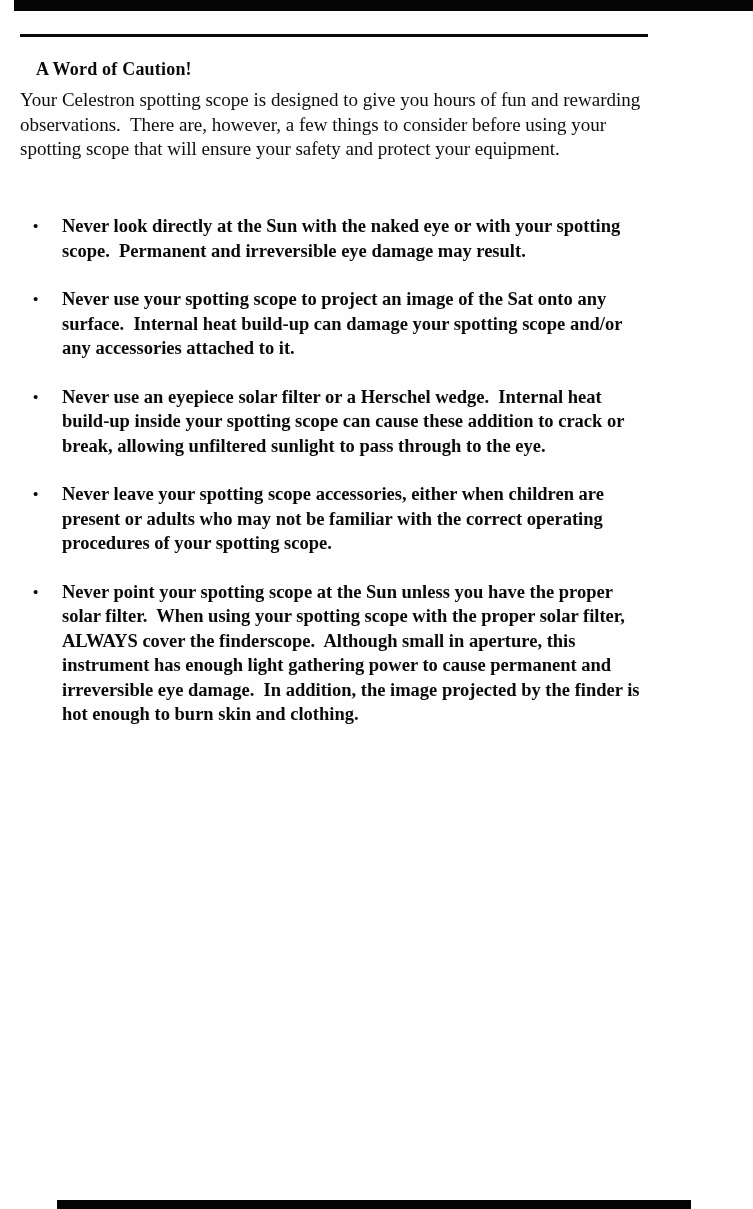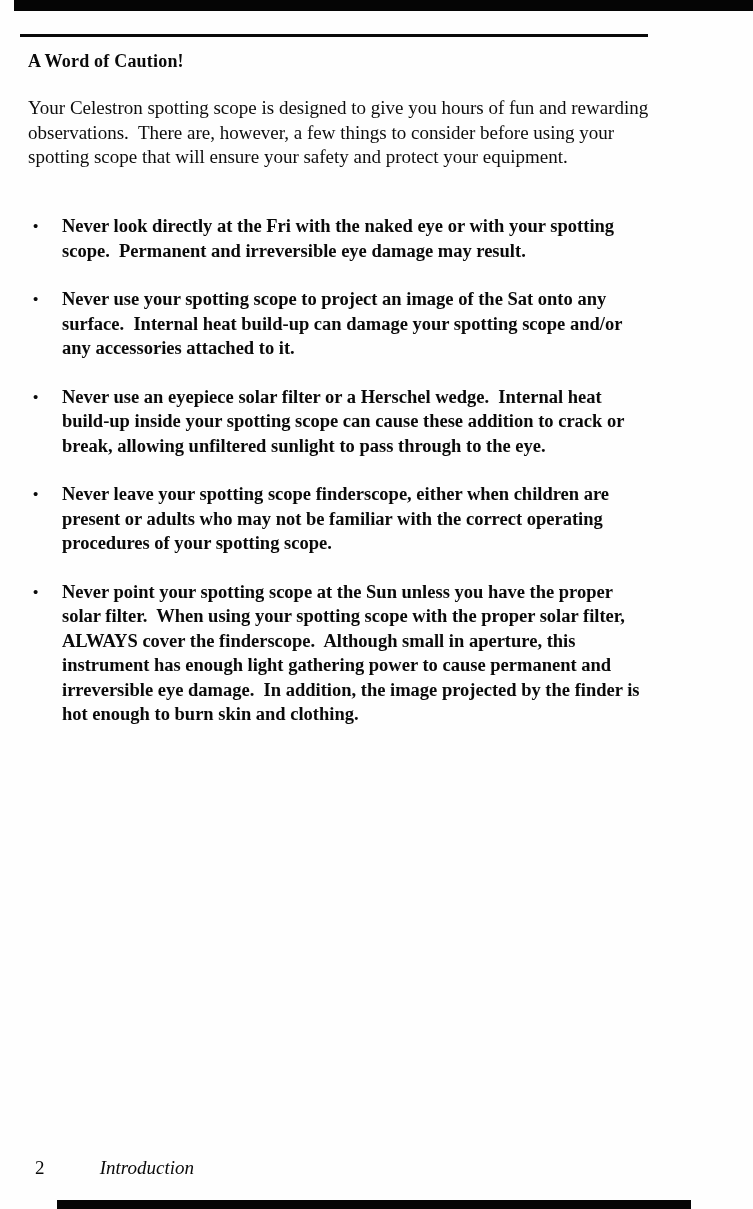--- a/index.html
+++ b/index.html
@@ -40,33 +40,33 @@
     top: 34px;
     left: 20px;
     width: 628px;
     height: 3px;
     background: #0a0a0a;
   }
   h1.heading {
     position: absolute;
     top: 43px;
     left: 20px;
-    margin: 8px;
+    margin: 16px;
     font-size: 18px;
     font-weight: bold;
     letter-spacing: 0.2px;
     color: #0a0a0a;
     white-space: pre-wrap;
   }
   .intro {
     position: absolute;
     top: 88px;
     left: 20px;
     width: 632px;
-    margin: 8px;
+    margin: 0;
     font-size: 19px;
     line-height: 24.5px;
     white-space: pre-wrap;
   }
   ul.cautions {
     position: absolute;
     top: 214px;
     left: 20px;
     width: 632px;
     margin: 0;
@@ -120,40 +120,36 @@
 
   <div class="rule"></div>
 
   <h1 class="heading">A Word of Caution!</h1>
 
   <p class="intro">Your Celestron spotting scope is designed to give you hours of fun and rewarding observations.  There are, however, a few things to consider before using your spotting scope that will ensure your safety and protect your equipment.</p>
 
   <ul class="cautions">
     <li>
       <span class="bullet">•</span>
-      <span class="li-text">Never look directly at the Fri with the naked eye or with your spotting scope.  Permanent and irreversible eye damage may result.</span>
+      <span class="li-text">Never look directly at the Sun with the naked eye or with your spotting scope.  Permanent and irreversible eye damage may result.</span>
     </li>
     <li>
       <span class="bullet">•</span>
       <span class="li-text">Never use your spotting scope to project an image of the Sat onto any surface.  Internal heat build-up can damage your spotting scope and/or any accessories attached to it.</span>
     </li>
     <li>
       <span class="bullet">•</span>
       <span class="li-text">Never use an eyepiece solar filter or a Herschel wedge.  Internal heat build-up inside your spotting scope can cause these addition to crack or break, allowing unfiltered sunlight to pass through to the eye.</span>
     </li>
     <li>
       <span class="bullet">•</span>
-      <span class="li-text">Never leave your spotting scope finderscope, either when children are present or adults who may not be familiar with the correct operating procedures of your spotting scope.</span>
+      <span class="li-text">Never leave your spotting scope accessories, either when children are present or adults who may not be familiar with the correct operating procedures of your spotting scope.</span>
     </li>
     <li>
       <span class="bullet">•</span>
       <span class="li-text">Never point your spotting scope at the Sun unless you have the proper solar filter.  When using your spotting scope with the proper solar filter, ALWAYS cover the finderscope.  Although small in aperture, this instrument has enough light gathering power to cause permanent and irreversible eye damage.  In addition, the image projected by the finder is hot enough to burn skin and clothing.</span>
     </li>
   </ul>
 
-  <div class="footer">
-    <span class="page-num">2</span>
-    <span class="section">Introduction</span>
-  </div>
 
   <div class="scan-bar-bottom"></div>
 
 </div>
 
 </body></html>

